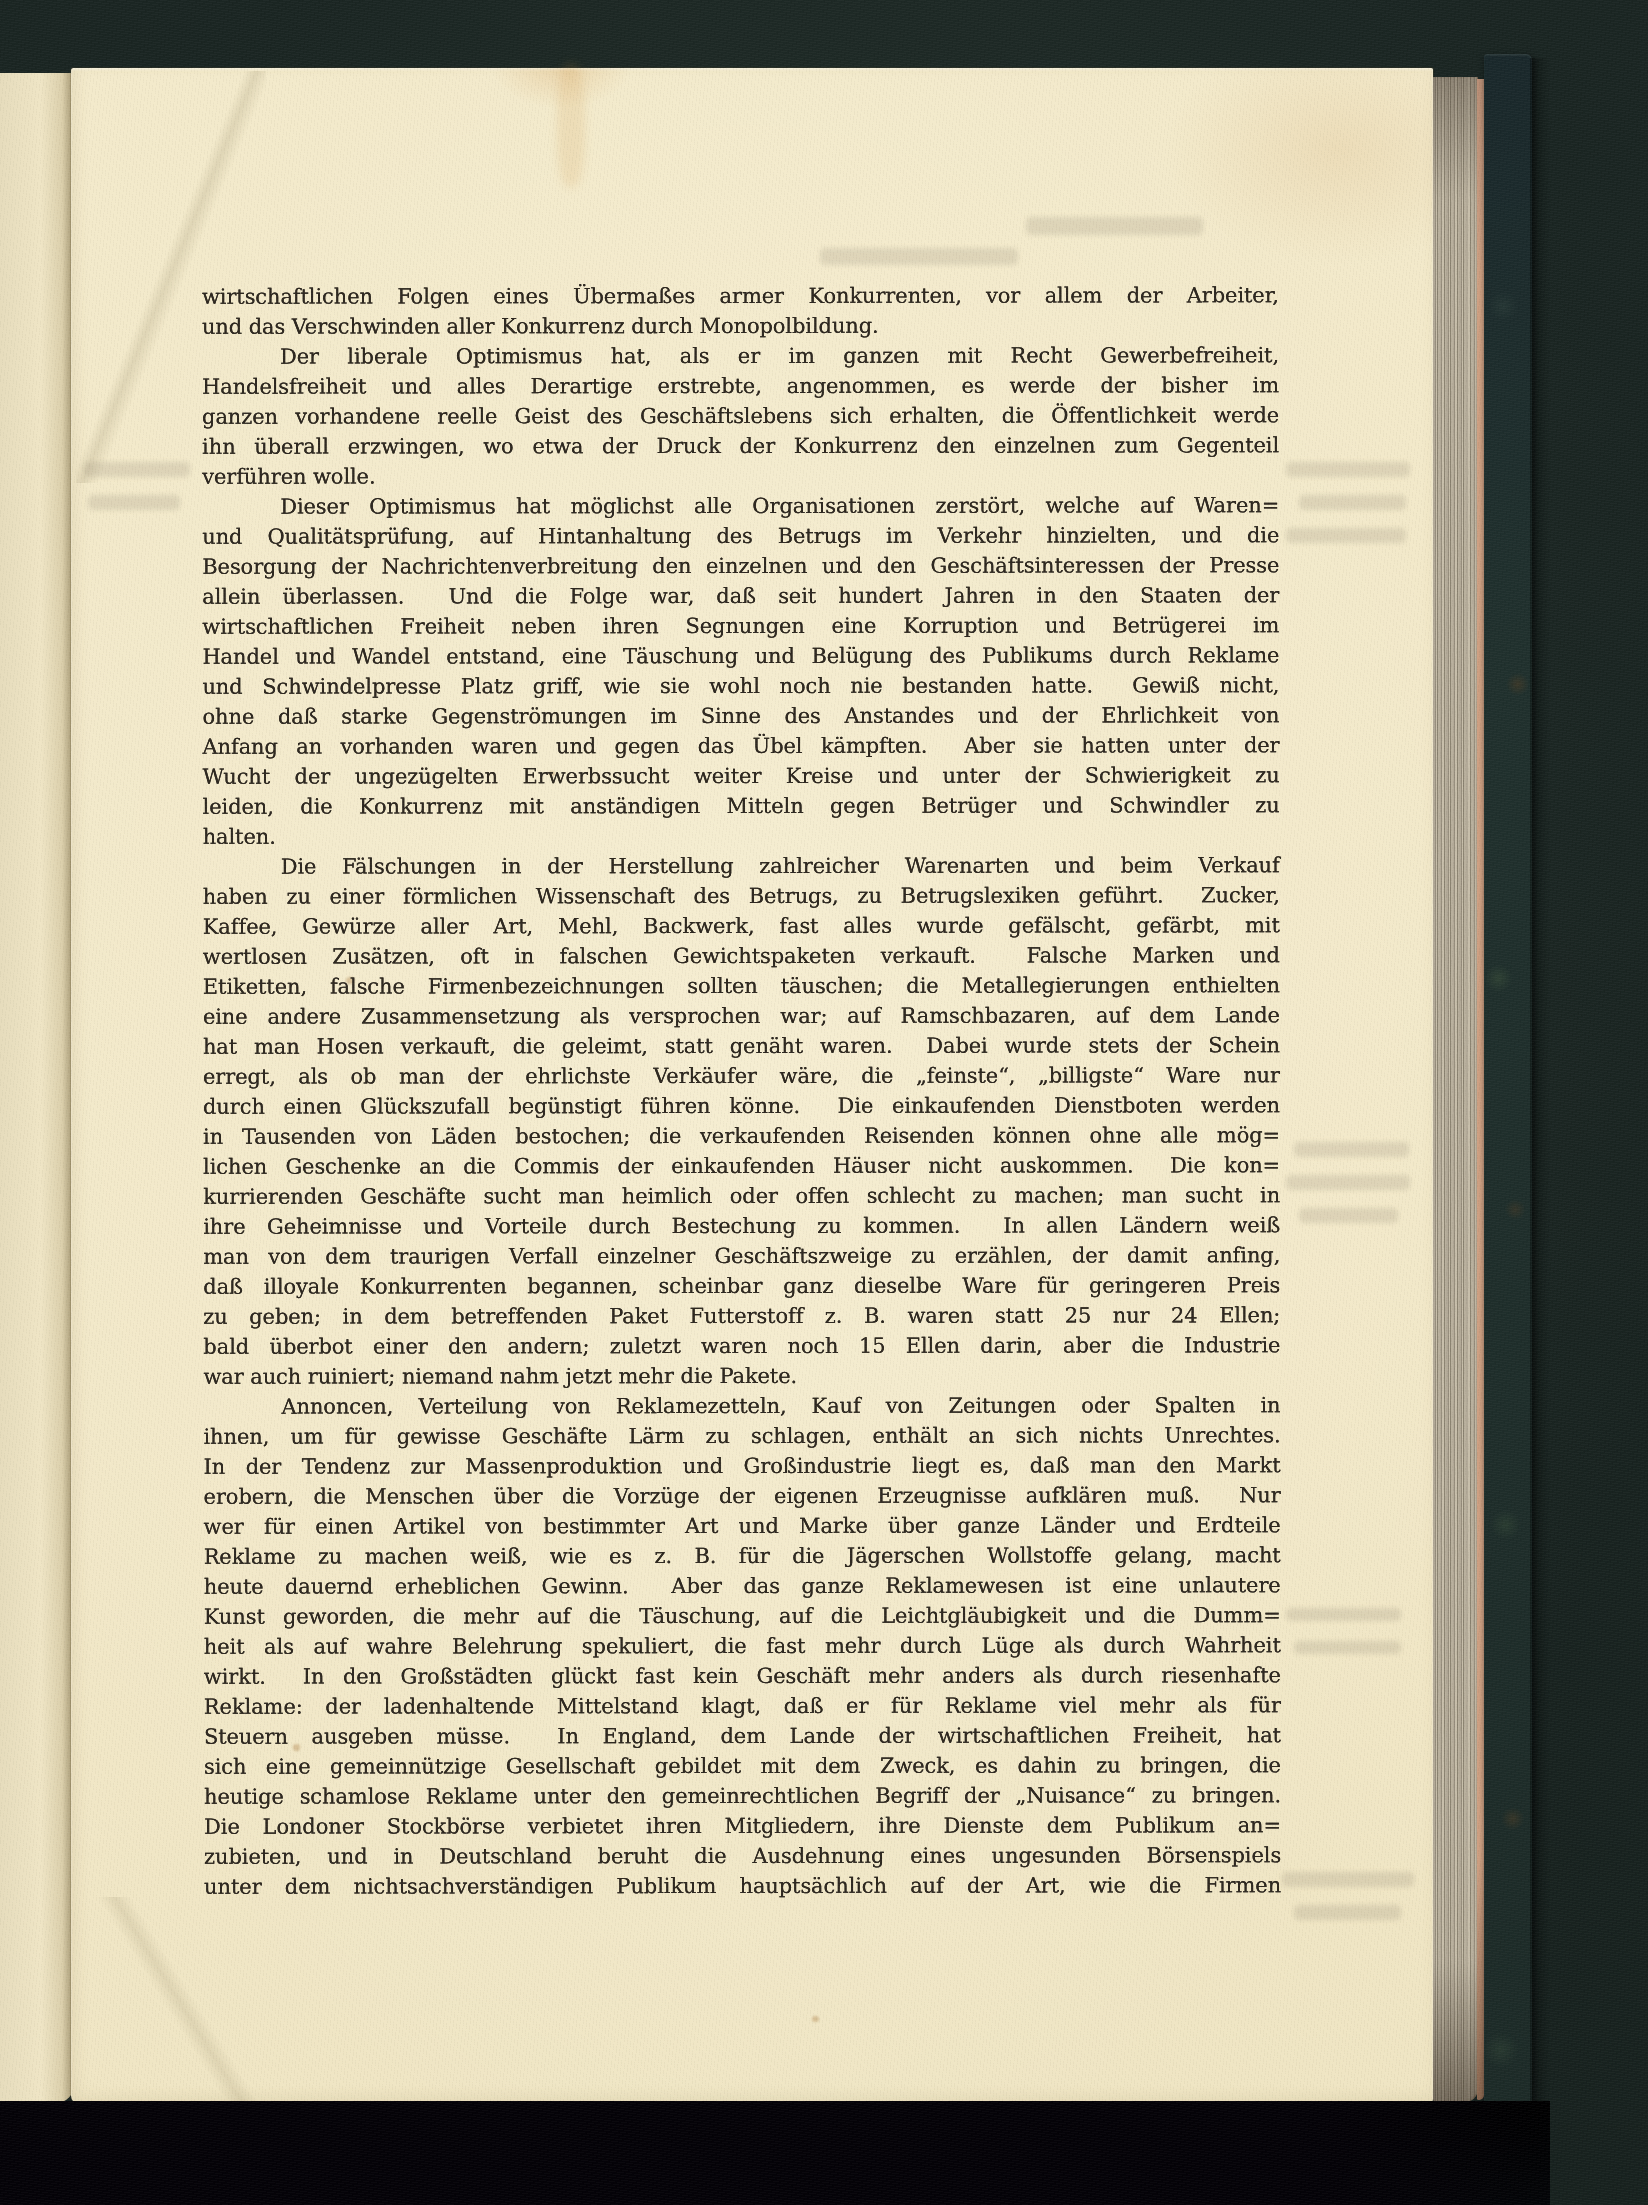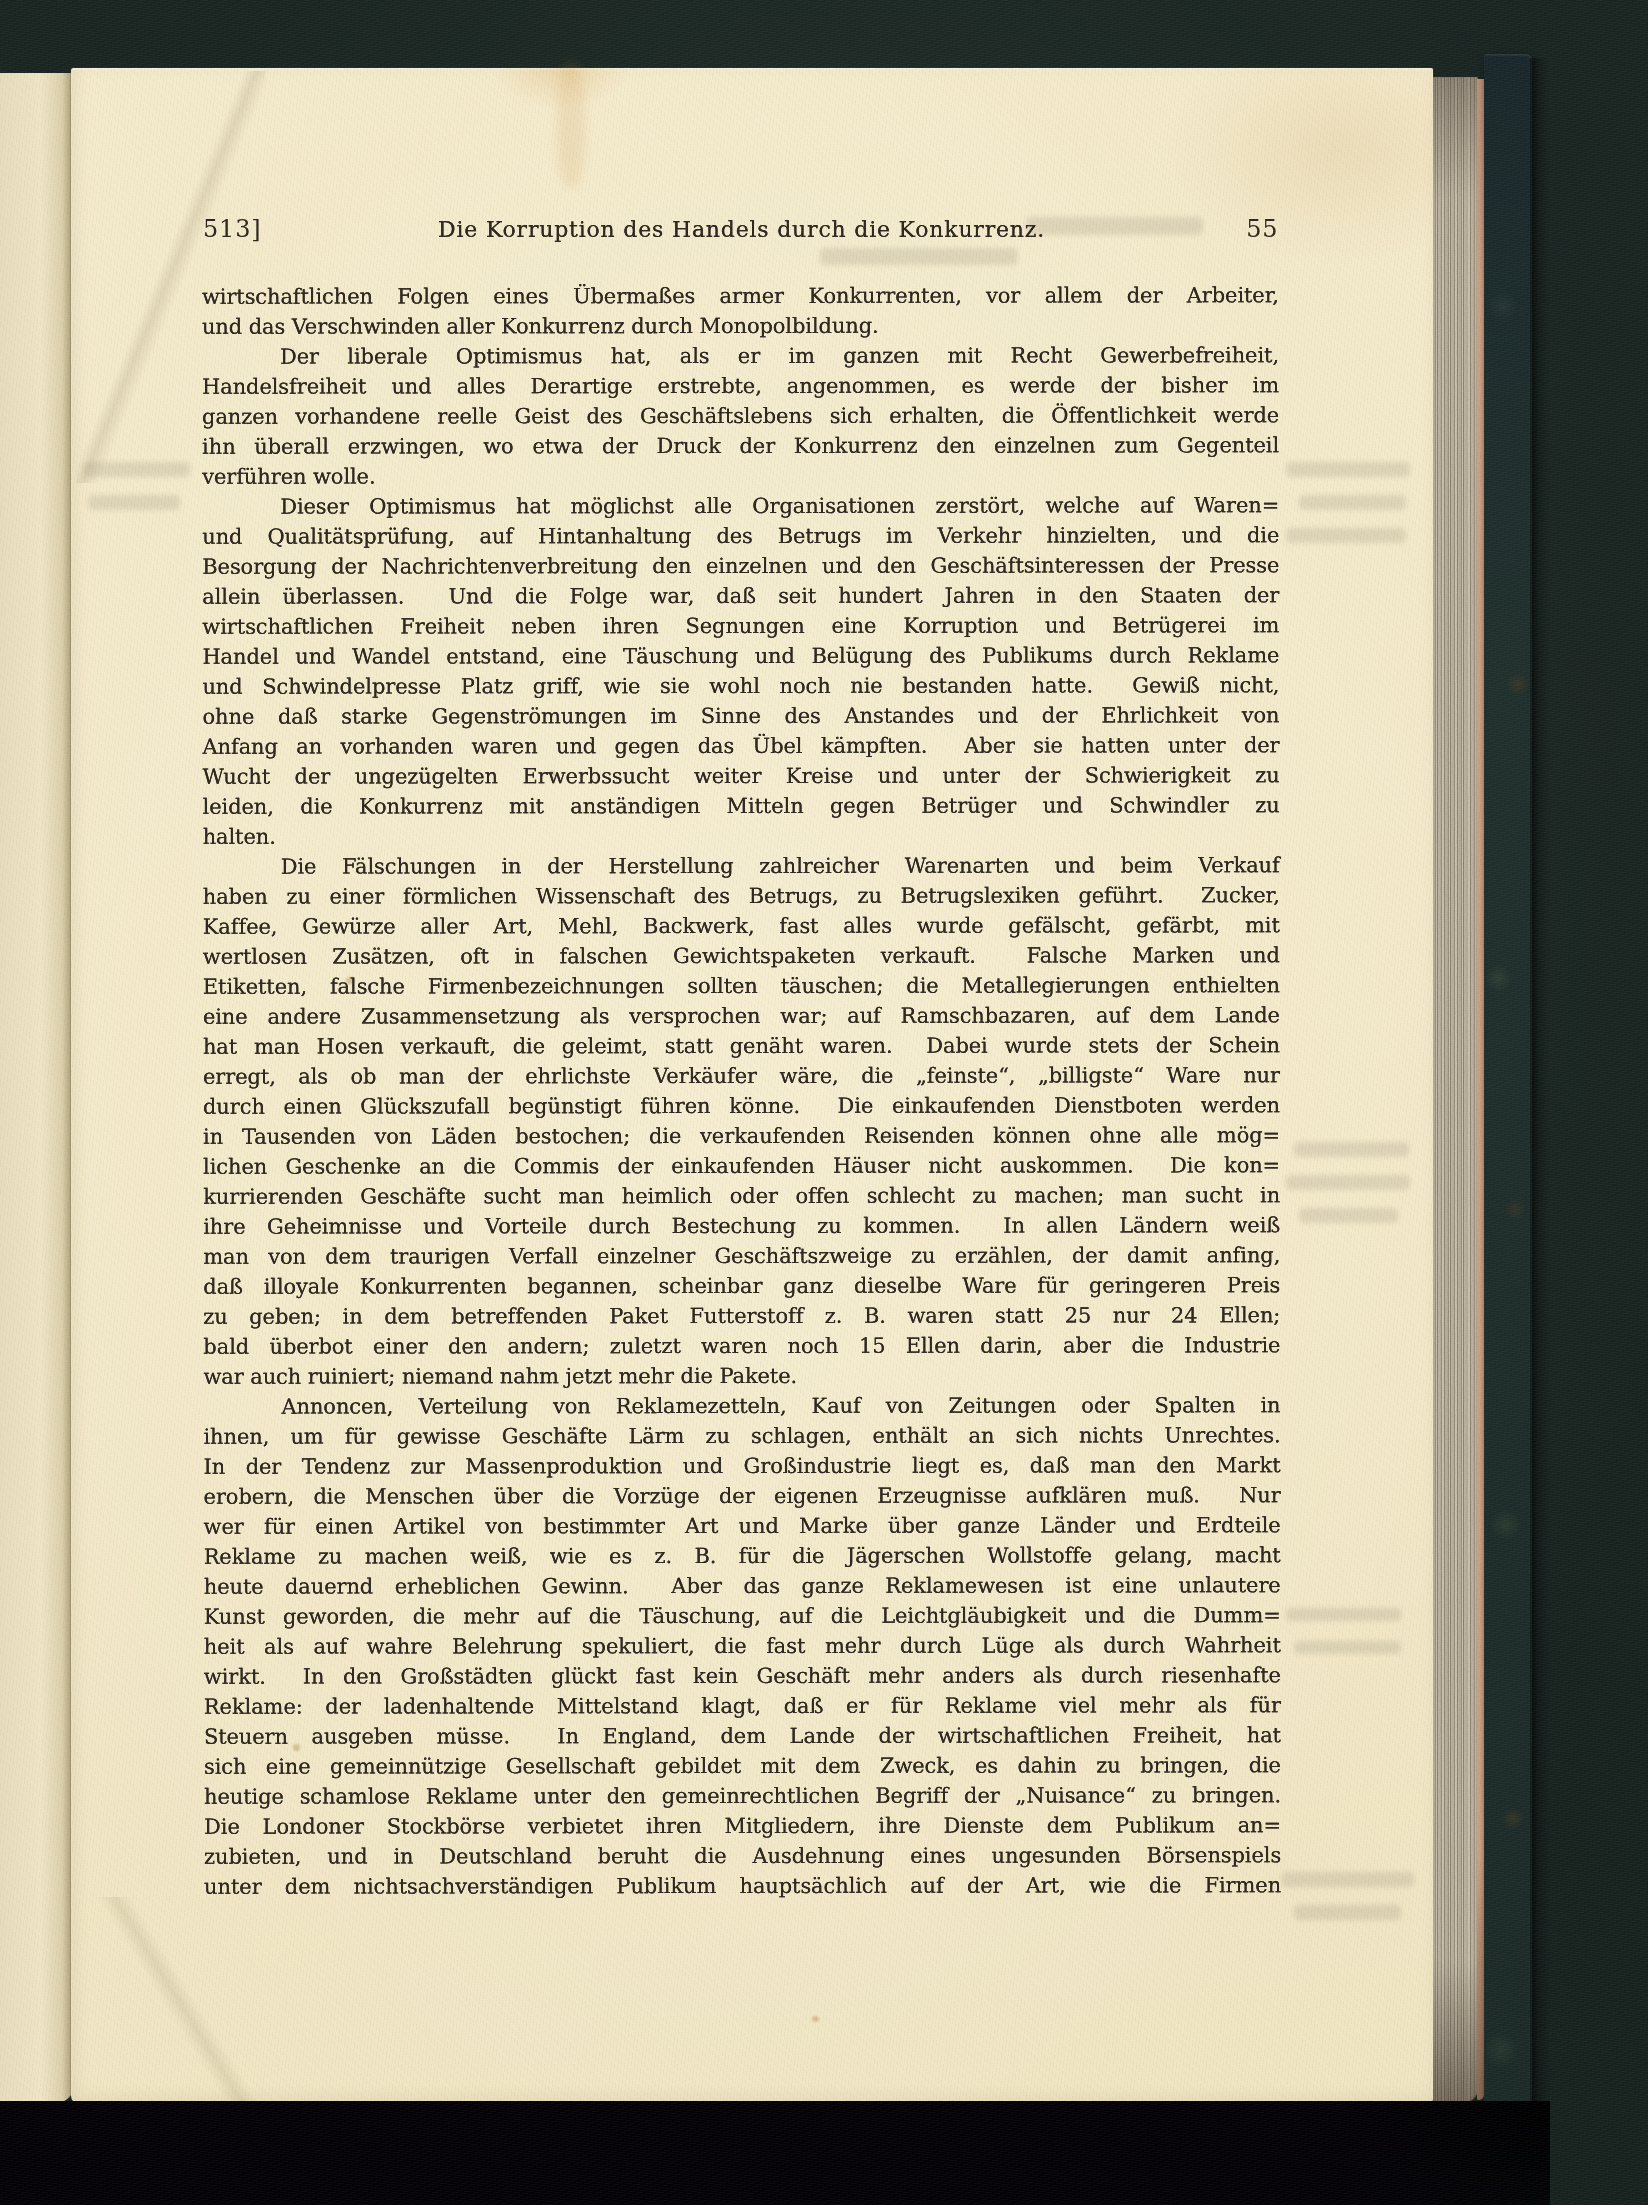--- a/index.html
+++ b/index.html
@@ -120,25 +120,20 @@
     <div class="ghost" style="left:1223px;top:1074px;width:115px;height:15px;"></div>
     <div class="ghost" style="left:1215px;top:1107px;width:124px;height:15px;"></div>
     <div class="ghost" style="left:1228px;top:1140px;width:99px;height:15px;"></div>
     <div class="ghost" style="left:1215px;top:1540px;width:115px;height:13px;"></div>
     <div class="ghost" style="left:1223px;top:1573px;width:107px;height:13px;"></div>
     <div class="ghost" style="left:1211px;top:1804px;width:132px;height:15px;"></div>
     <div class="ghost" style="left:1223px;top:1837px;width:107px;height:15px;"></div>
     <div class="ghost" style="left:13px;top:394px;width:106px;height:15px;"></div>
     <div class="ghost" style="left:16.5px;top:427px;width:92px;height:15px;"></div>
 
-    <div class="hdr">
-      <span class="colno">513]</span>
-      <span class="rtitle">Die Korruption des Handels durch die Konkurrenz.</span>
-      <span class="pgno">55</span>
-    </div>
 
     <div class="btext">
         <div class="bline">wirtschaftlichen Folgen eines Übermaßes armer Konkurrenten, vor allem der Arbeiter,</div>
         <div class="bline pend">und das Verschwinden aller Konkurrenz durch Monopolbildung.</div>
         <div class="bline ind">Der liberale Optimismus hat, als er im ganzen mit Recht Gewerbefreiheit,</div>
         <div class="bline">Handelsfreiheit und alles Derartige erstrebte, angenommen, es werde der bisher im</div>
         <div class="bline">ganzen vorhandene reelle Geist des Geschäftslebens sich erhalten, die Öffentlichkeit werde</div>
         <div class="bline">ihn überall erzwingen, wo etwa der Druck der Konkurrenz den einzelnen zum Gegenteil</div>
         <div class="bline pend">verführen wolle.</div>
         <div class="bline ind">Dieser Optimismus hat möglichst alle Organisationen zerstört, welche auf Waren=</div>

